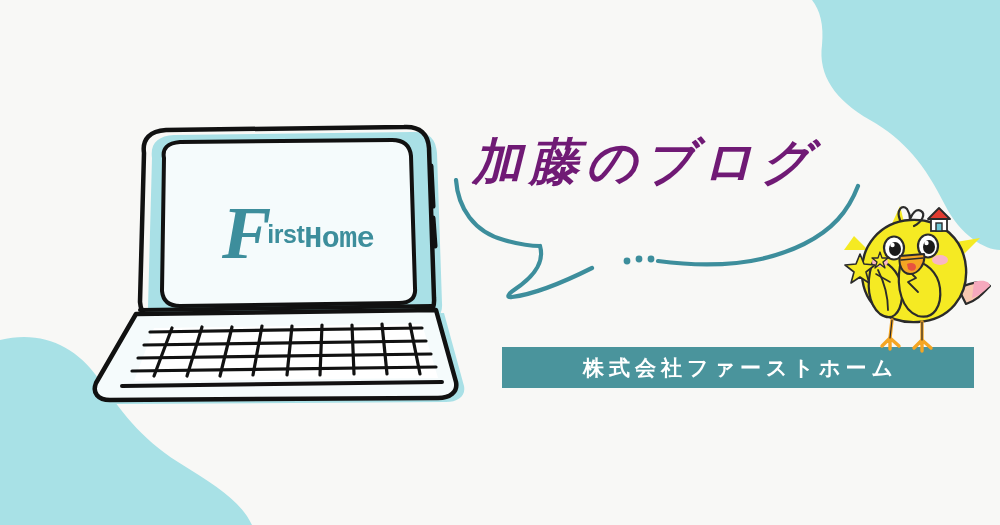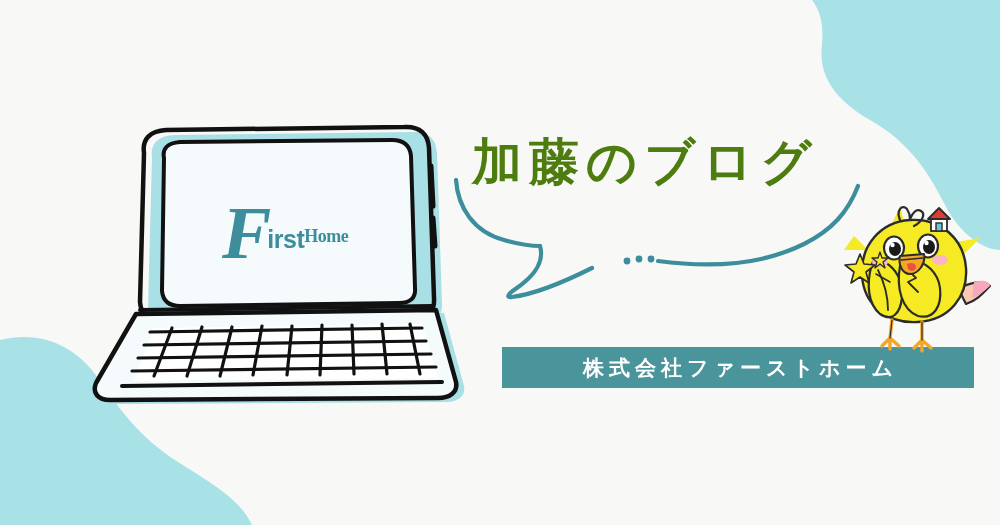--- a/index.html
+++ b/index.html
@@ -20,28 +20,28 @@
     font-family:"Liberation Serif","DejaVu Serif",serif;
     font-style:italic;font-weight:700;font-size:74px;line-height:0.82;
     color:#3d8e9c;letter-spacing:-2px;margin-right:-2px;
   }
   .logo-words{display:flex;flex-direction:row;justify-content:center;padding-top:12px;}
   .logo-irst{
     font-family:"Liberation Sans","DejaVu Sans",sans-serif;
     font-weight:700;font-size:25px;line-height:1.05;color:#3d8e9c;letter-spacing:-0.5px;
   }
   .logo-home{
-    font-family:Liberation Serif, serif;
-    font-weight:700;font-size:18px;line-height:1.2;color:#3d8e9c;letter-spacing:-0.5px;
+    font-family:Liberation Mono, monospace;
+    font-weight:700;font-size:30px;line-height:1.2;color:#3d8e9c;letter-spacing:-0.5px;
   }
   .title{
     position:absolute;left:472px;top:137px;width:380px;
     font-family:"DejaVu Sans","Liberation Sans",sans-serif;
     font-weight:700;font-size:50px;line-height:1;
-    color:#4d7c0f;letter-spacing:7px;white-space:nowrap;
+    color:#701a75;letter-spacing:7px;white-space:nowrap;font-style:italic;
   }
   .bubble-svg{position:absolute;left:440px;top:178px;width:440px;height:140px;}
   .banner{
     position:absolute;left:502px;top:347px;width:472px;height:41px;
     background:#4a949c;display:flex;align-items:center;justify-content:center;
   }
   .banner-text{
     font-family:"DejaVu Sans","Liberation Sans",sans-serif;
     font-weight:700;font-size:21px;color:#ffffff;letter-spacing:5px;white-space:nowrap;
     padding-left:5px;

